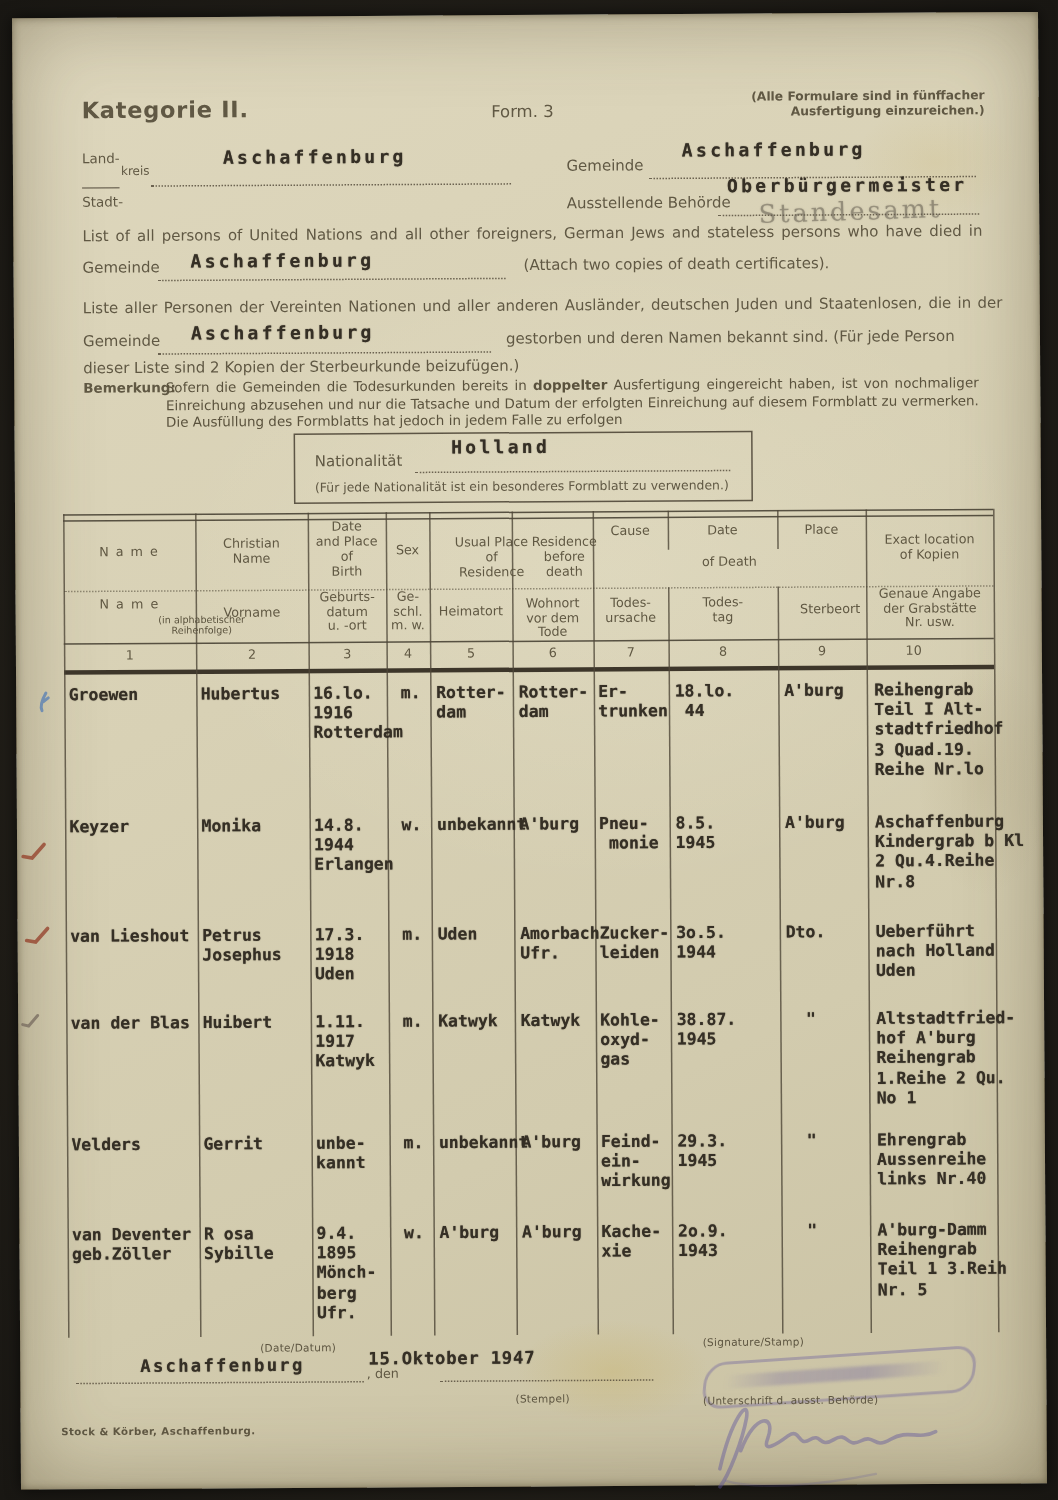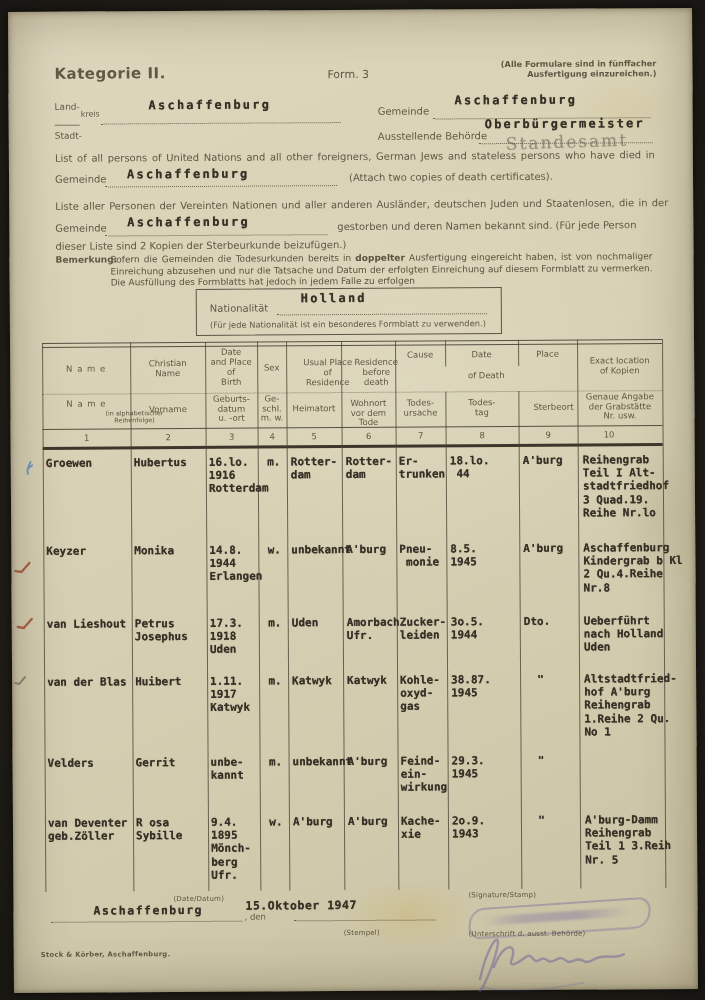--- a/index.html
+++ b/index.html
@@ -275,20 +275,23 @@
 kannt</div>
         <div class="cell c4">m.</div>
         <div class="cell c5">unbekannt</div>
         <div class="cell c6">A'burg</div>
         <div class="cell c7">Feind-
 ein-
 wirkung</div>
         <div class="cell c8">29.3.
 1945</div>
         <div class="cell c9">  "</div>
+        <div class="cell c10">Ehrengrab
+Aussenreihe
+links Nr.40</div>
       </div>
       <div class="trow" style="top:474px;">
         <div class="cell c1">van Deventer
 geb.Zöller</div>
         <div class="cell c2">R osa
 Sybille</div>
         <div class="cell c3">9.4.
 1895
 Mönch-
 berg

